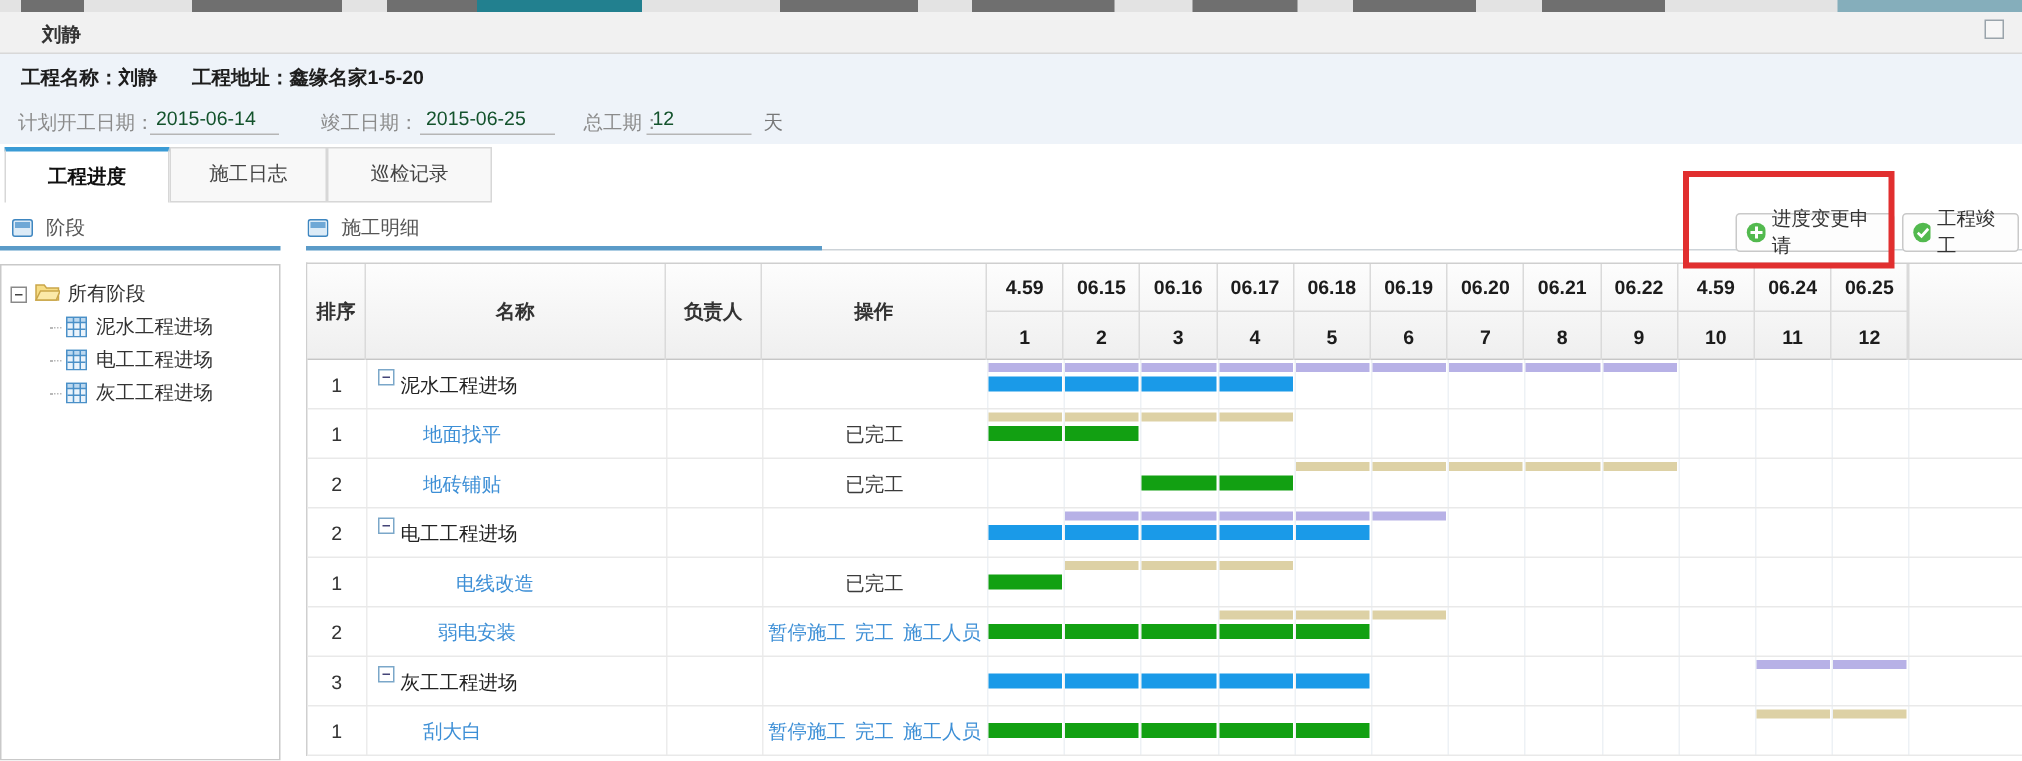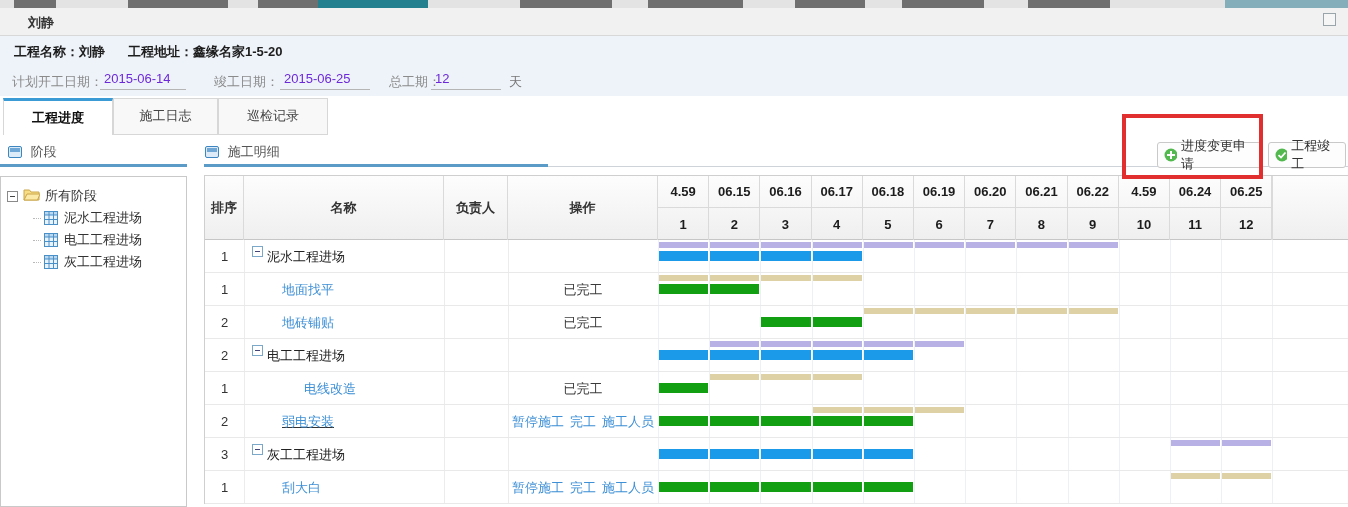--- a/index.html
+++ b/index.html
@@ -18,21 +18,21 @@
   #title-bar { left:0; top:8px; width:1348px; height:28px; background:#f1f1f1;
     border-bottom:1px solid #d8d8d8; }
   #win-title { position:absolute; left:28px; top:6px; font-weight:bold; color:#333; }
   #win-max { position:absolute; right:12px; top:5px; width:13px; height:13px;
     border:1px solid #9aa4ab; background:#f6f6f6; }
 
   
   #info-area { left:0; top:36px; width:1348px; height:60px; background:#eef3f9; }
   .bold-info { position:absolute; top:7px; font-weight:bold; color:#1d1d1d; }
   .fld-label { position:absolute; top:37px; color:#8b8b8b; }
-  .fld-value { position:absolute; top:35px; color:#6d28d9; border-bottom:1px solid #b5b5b5;
+  .fld-value { position:absolute; top:35px; color:#14532d; border-bottom:1px solid #b5b5b5;
     padding:0 4px 3px 4px; text-align:left; }
   .fld-unit { position:absolute; top:37px; color:#777; }
 
   
   .tab { position:absolute; top:98px; height:37px; text-align:center; line-height:33px;
     background:#f8f8f8; border:1px solid #d7d7d7; color:#444; cursor:default; }
   .tab.active { background:#fff; border-top:3px solid #3a9bd5; border-bottom:none;
     font-weight:bold; color:#111; }
 
   
@@ -342,21 +342,21 @@
               <div style="color: rgb(59, 59, 59);">已完工</div>
             </div>
           </div>
           <div class="bar-seg" style="left: 505.2px; top: 2px; width: 49.2px; height: 6px; background: rgb(221, 209, 165);"></div>
           <div class="bar-seg" style="left: 556.4px; top: 2px; width: 49.2px; height: 6px; background: rgb(221, 209, 165);"></div>
           <div class="bar-seg" style="left: 607.6px; top: 2px; width: 49.2px; height: 6px; background: rgb(221, 209, 165);"></div>
           <div class="bar-seg" style="left: 454px; top: 11px; width: 49.2px; height: 10px; background: rgb(18, 160, 18);"></div>
         </div>
         <div class="grow" style="top: 165px;">
           <div class="gcell center" style="left: 0px; width: 39px;">2</div>
-          <div class="gcell" style="left: 39px; width: 200px; padding-left: 38px; text-decoration: underline;">
+          <div class="gcell" style="left: 39px; width: 200px; padding-left: 48px;">
             <div class="link">弱电安装</div>
           </div>
           <div class="gcell center" style="left: 239px; width: 64px;"></div>
           <div class="gcell" style="left: 303px; width: 150px;">
             <div class="ops-wrap">
               <div class="link">暂停施工</div>
               <div class="link">完工</div>
               <div class="link">施工人员</div>
             </div>
           </div>

